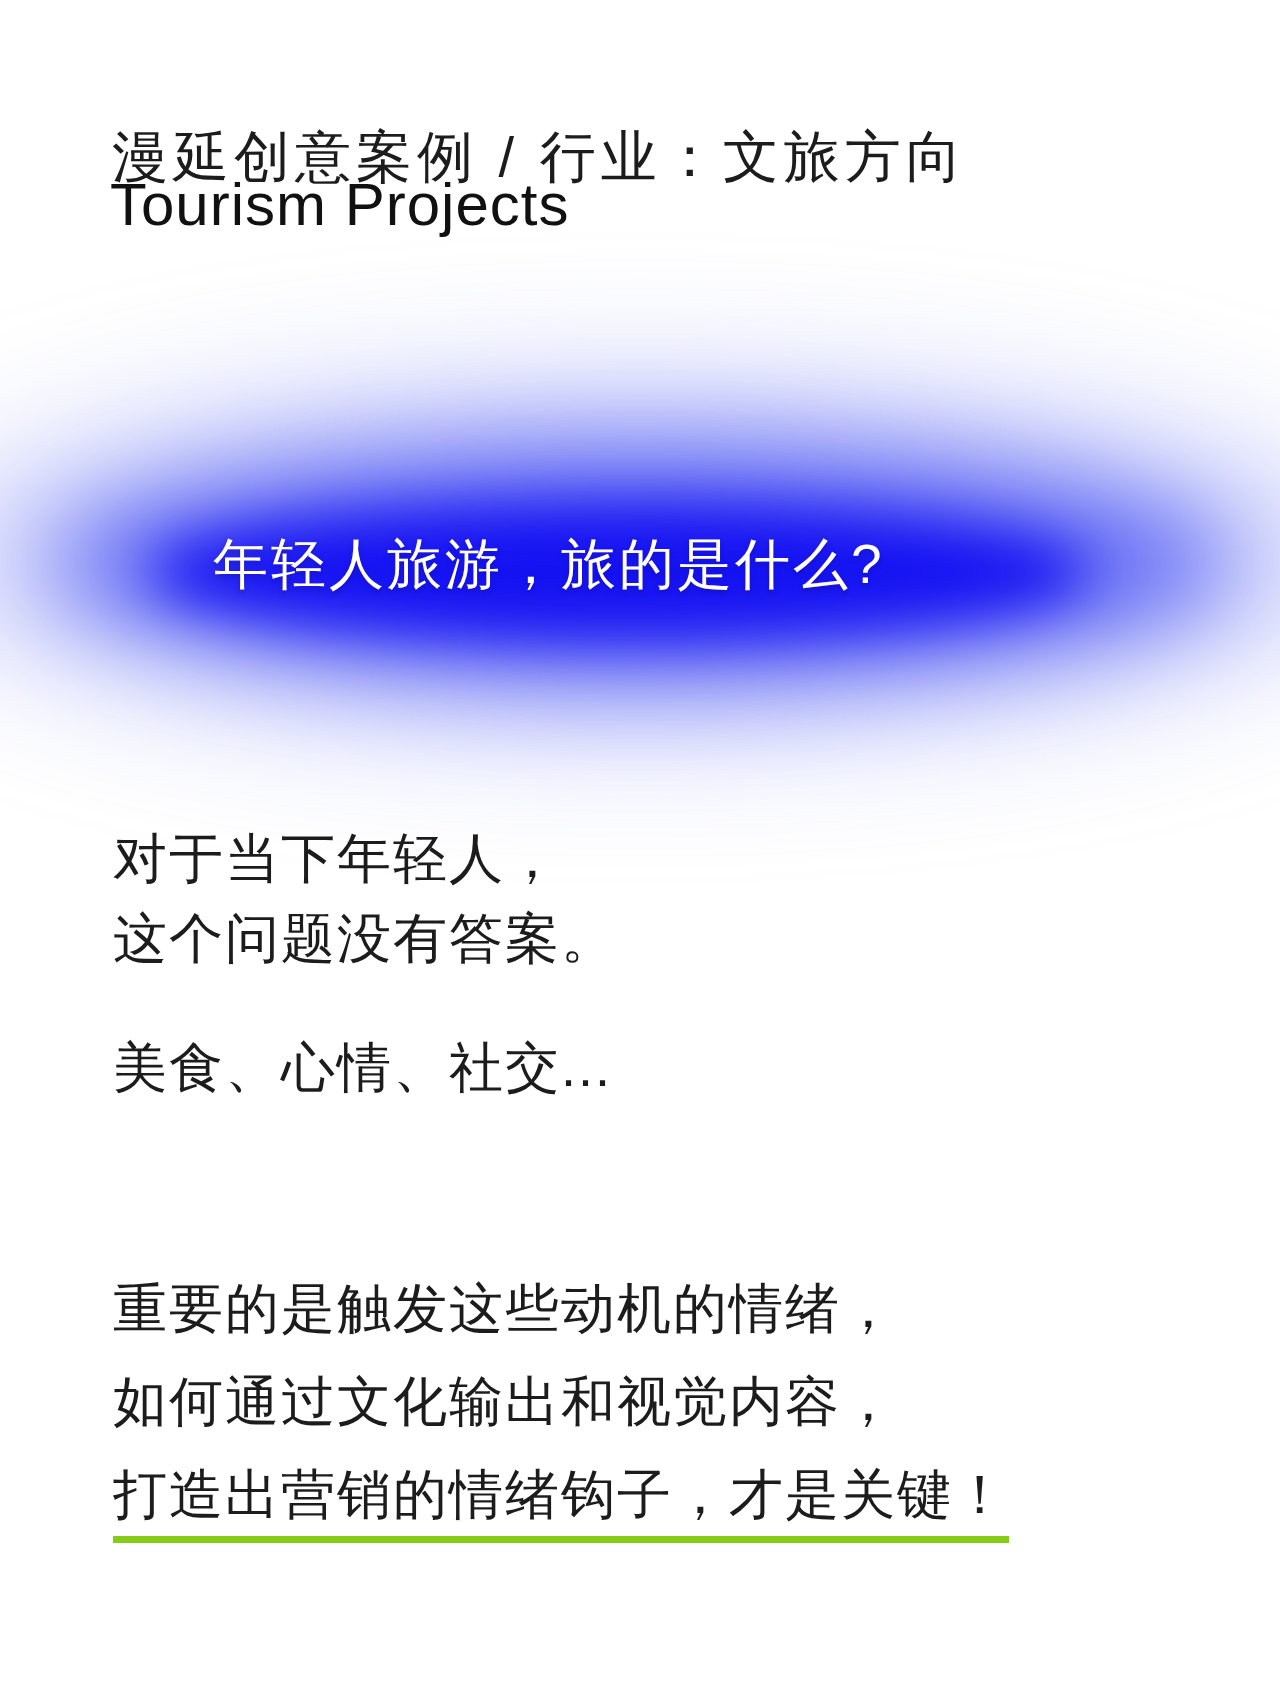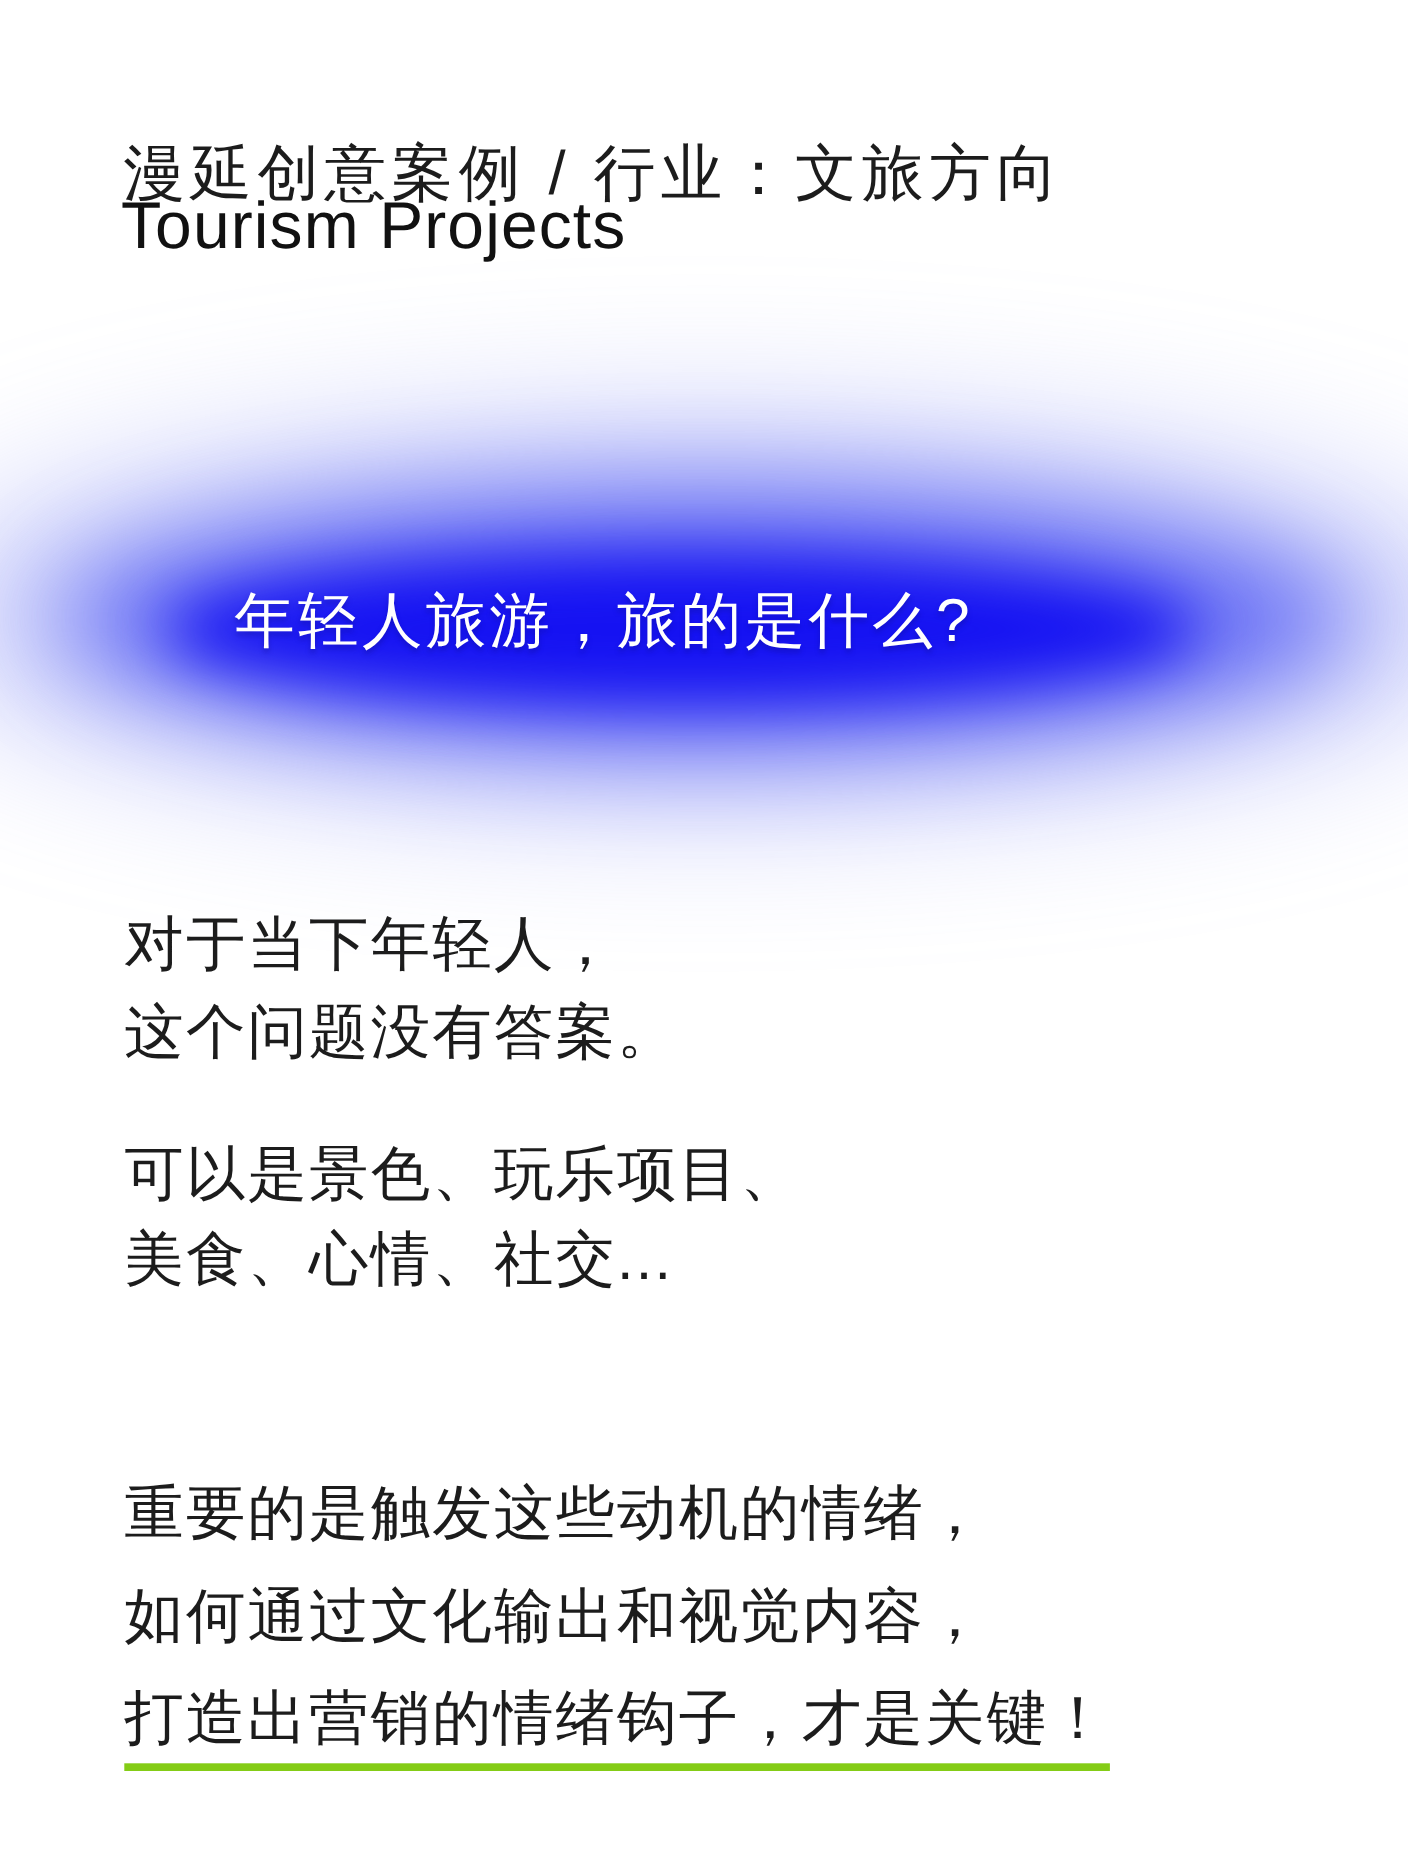--- a/index.html
+++ b/index.html
@@ -86,21 +86,21 @@
     position: absolute;
     left: 113px;
     color: #1c1c1c;
     font-size: 54px;
     font-weight: 400;
     letter-spacing: 2px;
     white-space: nowrap;
   }
   .p1 { top: 818px;  line-height: 80px; }
   .p2 { top: 1028px; line-height: 78px; }
-  .p3 { top: 1330px; line-height: 93px; }
+  .p3 { top: 1262px; line-height: 93px; }
 
   .underlined {
     display: inline-block;
     line-height: normal;
     padding-bottom: 4px;
     border-bottom: 7px solid #84cc16;
   }
 </style>
 </head>
 <body>
@@ -118,21 +118,20 @@
   </div>
 
   <div class="banner-text">年轻人旅游，旅的是什么?</div>
 
   <div class="para p1">
     <div>对于当下年轻人，</div>
     <div>这个问题没有答案。</div>
   </div>
 
   <div class="para p2">
-    <div>可以是景色、玩乐项目、</div>
     <div>美食、心情、社交...</div>
   </div>
 
   <div class="para p3">
     <div>重要的是触发这些动机的情绪，</div>
     <div>如何通过文化输出和视觉内容，</div>
     <div>
       <span class="underlined">打造出营销的情绪钩子，才是关键！</span>
     </div>
   </div>

